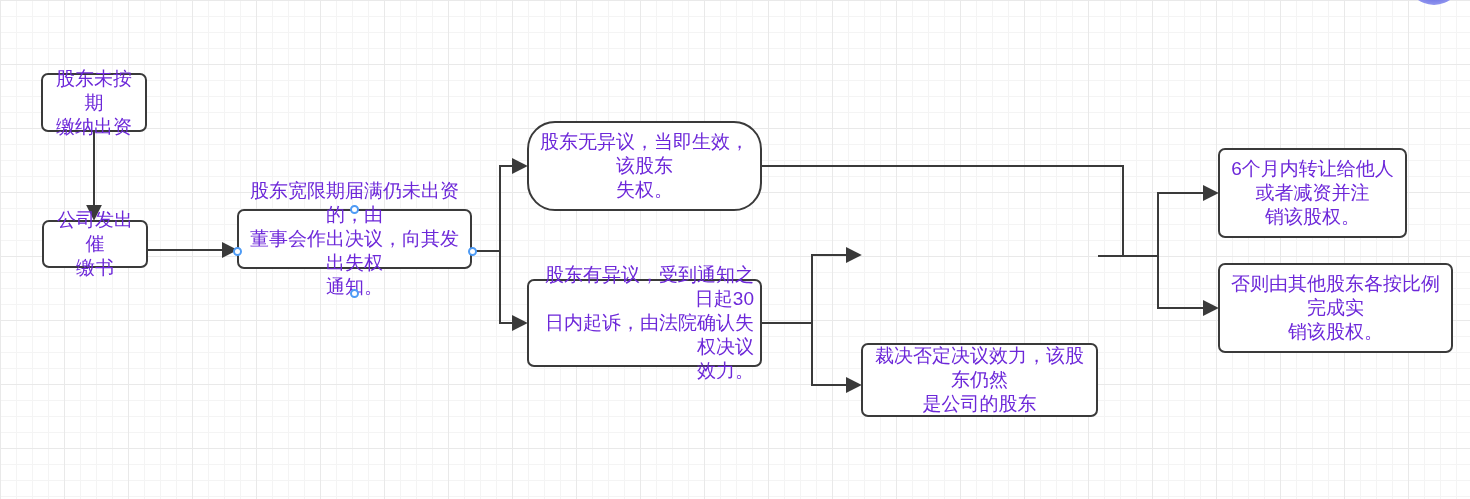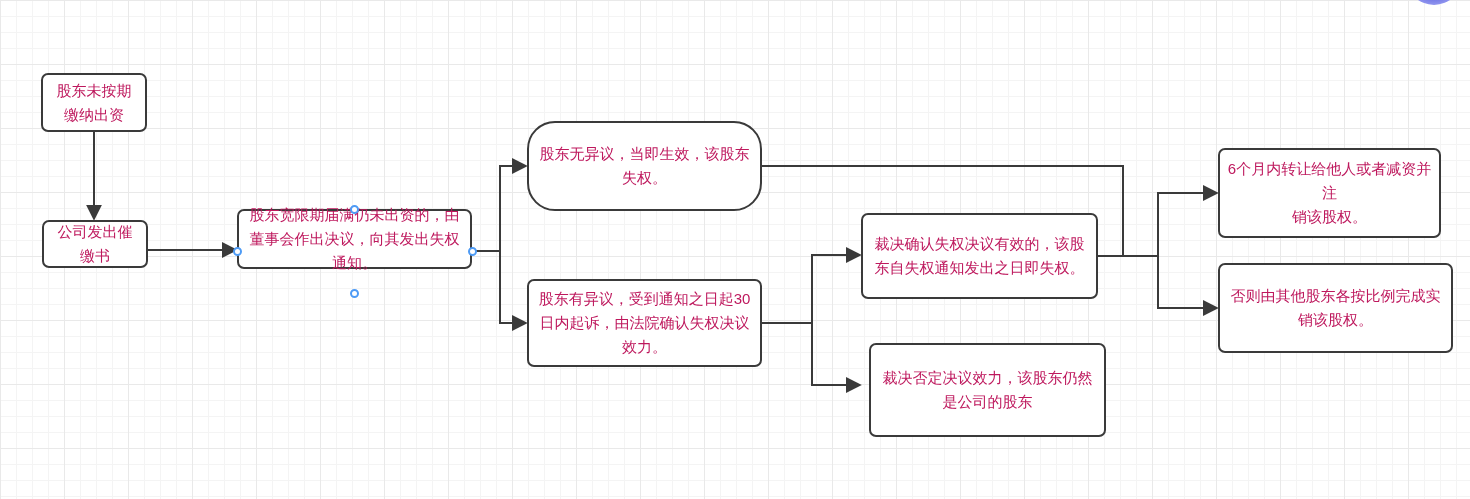--- a/index.html
+++ b/index.html
@@ -30,23 +30,23 @@
     border: 2px solid #3a3a3a;
     border-radius: 7px;
     display: flex;
     align-items: center;
     justify-content: center;
     text-align: center;
     padding: 4px 6px;
     z-index: 2;
   }
   .node .label {
-    font-size: 15px;
+    font-size: 19px;
     line-height: 24px;
-    color: #be185d;
+    color: #6d28d9;
     white-space: pre-line;
   }
 
   .handle {
     position: absolute;
     width: 9px; height: 9px;
     border-radius: 50%;
     background: #ffffff;
     border: 2px solid #4e9bf5;
     z-index: 3;
@@ -107,37 +107,33 @@
     <span class="label">股东宽限期届满仍未出资的，由
 董事会作出决议，向其发出失权
 通知。</span>
   </div>
 
   <div class="node" style="left:527px; top:121px; width:235px; height:90px;border-radius:28px;">
     <span class="label">股东无异议，当即生效，该股东
 失权。</span>
   </div>
 
-  <div class="node" style="left:527px; top:279px; width:235px; height:88px;">
+  <div class="node" style="left:527px; top:279px; width:235px; height:88px;text-align:right;">
     <span class="label">股东有异议，受到通知之日起30
 日内起诉，由法院确认失权决议
 效力。</span>
   </div>
 
-  <div class="node" style="left:861px; top:213px; width:237px; height:86px;">
-    <span class="label">裁决确认失权决议有效的，该股
-东自失权通知发出之日即失权。</span>
-  </div>
 
-  <div class="node" style="left:861px; top:343px; width:237px; height:94px;margin-left:8px;">
+  <div class="node" style="left:861px; top:343px; width:237px; height:74px;">
     <span class="label">裁决否定决议效力，该股东仍然
 是公司的股东</span>
   </div>
 
-  <div class="node" style="left:1218px; top:148px; width:223px; height:90px;">
+  <div class="node" style="left:1218px; top:148px; width:189px; height:90px;">
     <span class="label">6个月内转让给他人或者减资并注
 销该股权。</span>
   </div>
 
   <div class="node" style="left:1218px; top:263px; width:235px; height:90px;">
     <span class="label">否则由其他股东各按比例完成实
 销该股权。</span>
   </div>
 
   <div class="handle" style="left:350px; top:205px;"></div>

